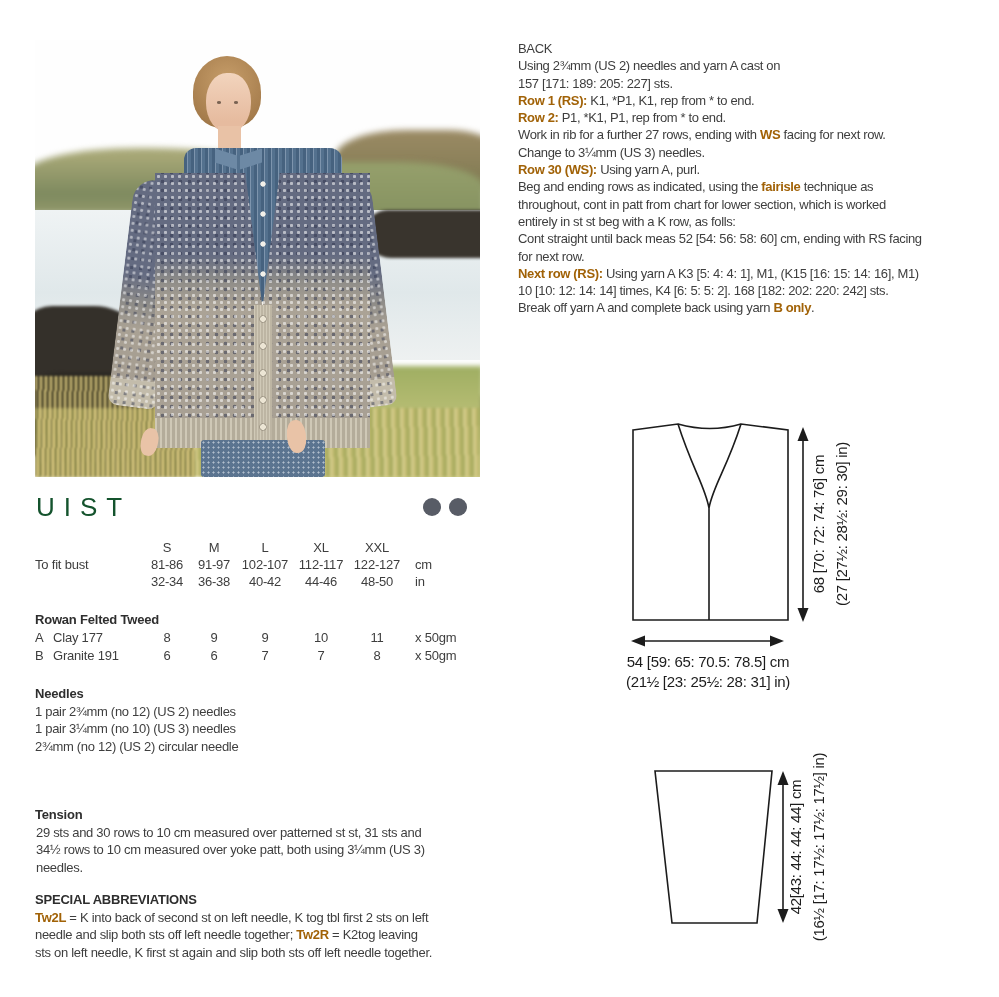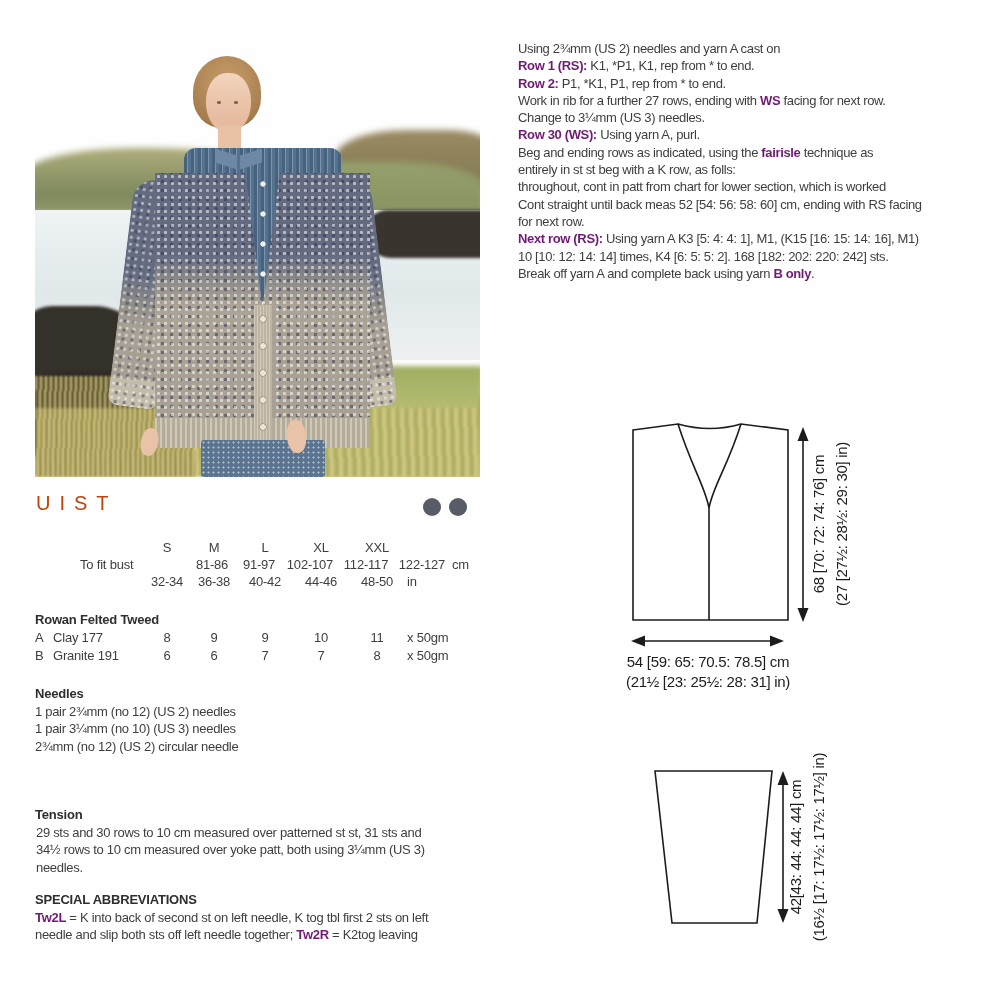--- a/index.html
+++ b/index.html
@@ -1,18 +1,18 @@
 <!DOCTYPE html>
 <html><head>
 <meta charset="utf-8">
 <style>
   html,body{margin:0;padding:0;background:#ffffff;}
   .page{position:relative;width:999px;height:997px;background:#ffffff;overflow:hidden;
         font-family:"Liberation Sans",sans-serif;color:#3e3e3e;}
-  b{font-weight:bold;color:#701a75;text-align:right;}
+  b{font-weight:bold;color:#a16207;text-align:right;}
 
   
   .photo{position:absolute;left:35px;top:40px;width:445px;height:437px;overflow:hidden;background:#fefefe;}
   .photo .layer{position:absolute;}
   .hills-left{left:-10px;top:108px;width:280px;height:66px;border-radius:40% 55% 0 0;
     background:linear-gradient(180deg,#a8a877 10%,#7e8a5f 70%,#93996b);filter:blur(3px);}
   .hill-far{left:300px;top:90px;width:160px;height:60px;border-radius:45% 30% 0 0;
     background:linear-gradient(180deg,#9b8a64,#7f7a52);filter:blur(3px);}
   .hills-right{left:235px;top:122px;width:215px;height:66px;border-radius:30% 40% 0 0;
     background:linear-gradient(180deg,#96a06c,#828f5e);filter:blur(3px);}
@@ -67,32 +67,32 @@
       linear-gradient(180deg,#646b81 0 95px,#8e8c88 125px,#a9a194 150px,#a59d91 88%,#c3bcab 88%);}
   .sleeve.left{left:86px;top:140px;transform:rotate(7deg);}
   .sleeve.right{left:299px;top:140px;transform:rotate(-7deg);}
   .hand{background:#e9c3a7;border-radius:45%;}
   .hand.l{left:106px;top:388px;width:17px;height:28px;transform:rotate(12deg);}
   .hand.r{left:252px;top:380px;width:19px;height:33px;transform:rotate(-6deg);}
   .jeans{left:166px;top:400px;width:124px;height:37px;border-radius:3px;
     background:radial-gradient(rgba(235,240,245,.6) .8px,transparent 1.3px) 0 0/5px 5px,#5b7490;}
 
   
-  .uist{position:absolute;left:36px;top:492px;font-size:20px;letter-spacing:9px;color:#c2410c;}
+  .uist{position:absolute;left:36px;top:492px;font-size:26px;letter-spacing:9px;color:#14532d;}
   .dot{position:absolute;top:498px;width:18px;height:18px;border-radius:50%;}
   .doc{font-size:13px;letter-spacing:-0.3px;}
   .lrow{position:absolute;left:35px;width:445px;height:17px;font-size:13px;letter-spacing:-0.2px;}
   .lrow span{position:absolute;top:0;}
   .cL0{left:0;}
   .cS{left:110px;width:44px;text-align:center;}
   .cM{left:157px;width:44px;text-align:center;}
   .cLg{left:202px;width:56px;text-align:center;}
   .cXL{left:258px;width:56px;text-align:center;}
   .cXXL{left:314px;width:56px;text-align:center;}
-  .cUnit{left:372px;}
+  .cUnit{left:380px;}
   .yname{left:18px;}
   .h-bold{position:absolute;left:35px;font-size:13px;font-weight:bold;color:#2e2e2e;letter-spacing:-0.2px;}
   .lines{position:absolute;}
   .lines>div{white-space:nowrap;height:17.3px;line-height:17.3px;}
 
   
   .backcol{left:518px;top:40px;width:470px;font-size:13px;letter-spacing:-0.35px;}
 
   
   svg{position:absolute;}
@@ -141,21 +141,21 @@
   <span class="dot" style="left: 423px; background: rgb(88, 92, 102);" id="dot1"></span>
   <span class="dot" style="left: 449px; background: rgb(88, 92, 102);" id="dot2"></span>
 
   <div class="lrow" style="top:540px;">
     <span class="cS">S</span>
     <span class="cM">M</span>
     <span class="cLg">L</span>
     <span class="cXL">XL</span>
     <span class="cXXL">XXL</span>
   </div>
-  <div class="lrow" style="top:557px;margin-left:45px;">
+  <div class="lrow" style="top:557px;">
     <span class="cL0">To fit bust</span>
     <span class="cS">81-86</span>
     <span class="cM">91-97</span>
     <span class="cLg">102-107</span>
     <span class="cXL">112-117</span>
     <span class="cXXL">122-127</span>
     <span class="cUnit">cm</span>
   </div>
   <div class="lrow" style="top:574px;">
     <span class="cS">32-34</span>
@@ -200,32 +200,35 @@
   <div class="lines doc" style="left:36px;top:824px;">
       <div><span>29 sts and 30 rows to 10 cm measured over patterned st st, 31 sts and</span></div>
       <div><span>34½ rows to 10 cm measured over yoke patt, both using 3¼mm (US 3)</span></div>
       <div><span>needles.</span></div>
     </div>
 
   <div class="h-bold" style="top:892px;">SPECIAL ABBREVIATIONS</div>
   <div class="lines doc" style="left:35px;top:909px;">
       <div><b>Tw2L</b><span> = K into back of second st on left needle, K tog tbl first 2 sts on left</span></div>
       <div><span>needle and slip both sts off left needle together; </span><b>Tw2R</b><span> = K2tog leaving</span></div>
+      <div><span>sts on left needle, K first st again and slip both sts off left needle together.</span></div>
     </div>
 
   <div class="lines backcol">
+      <div><span>BACK</span></div>
       <div><span>Using 2¾mm (US 2) needles and yarn A cast on</span></div>
+      <div><span>157 [171: 189: 205: 227] sts.</span></div>
       <div><b>Row 1 (RS): </b><span>K1, *P1, K1, rep from * to end.</span></div>
       <div><b>Row 2: </b><span>P1, *K1, P1, rep from * to end.</span></div>
       <div><span>Work in rib for a further 27 rows, ending with </span><b>WS</b><span> facing for next row.</span></div>
       <div><span>Change to 3¼mm (US 3) needles.</span></div>
       <div><b>Row 30 (WS): </b><span>Using yarn A, purl.</span></div>
       <div><span>Beg and ending rows as indicated, using the </span><b>fairisle</b><span> technique as</span></div>
+      <div><span>throughout, cont in patt from chart for lower section, which is worked</span></div>
       <div><span>entirely in st st beg with a K row, as folls:</span></div>
-      <div><span>throughout, cont in patt from chart for lower section, which is worked</span></div>
       <div><span>Cont straight until back meas 52 [54: 56: 58: 60] cm, ending with RS facing</span></div>
       <div><span>for next row.</span></div>
       <div><b>Next row (RS): </b><span>Using yarn A K3 [5: 4: 4: 1], M1, (K15 [16: 15: 14: 16], M1)</span></div>
       <div><span>10 [10: 12: 14: 14] times, K4 [6: 5: 5: 2]. 168 [182: 202: 220: 242] sts.</span></div>
       <div><span>Break off yarn A and complete back using yarn </span><b>B only</b><span>.</span></div>
     </div>
 
   <svg style="left:590px;top:405px;" width="300" height="300" viewBox="590 405 300 300">
     <path class="dg" d="M633,430 L678,424 Q710,433 741,424 L788,430 L788,620 L633,620 Z"></path>
     <path class="dg" d="M678,424 C692,468 705,486 709,508 M741,424 C727,468 713,486 709,508 M709,508 L709,620"></path>

